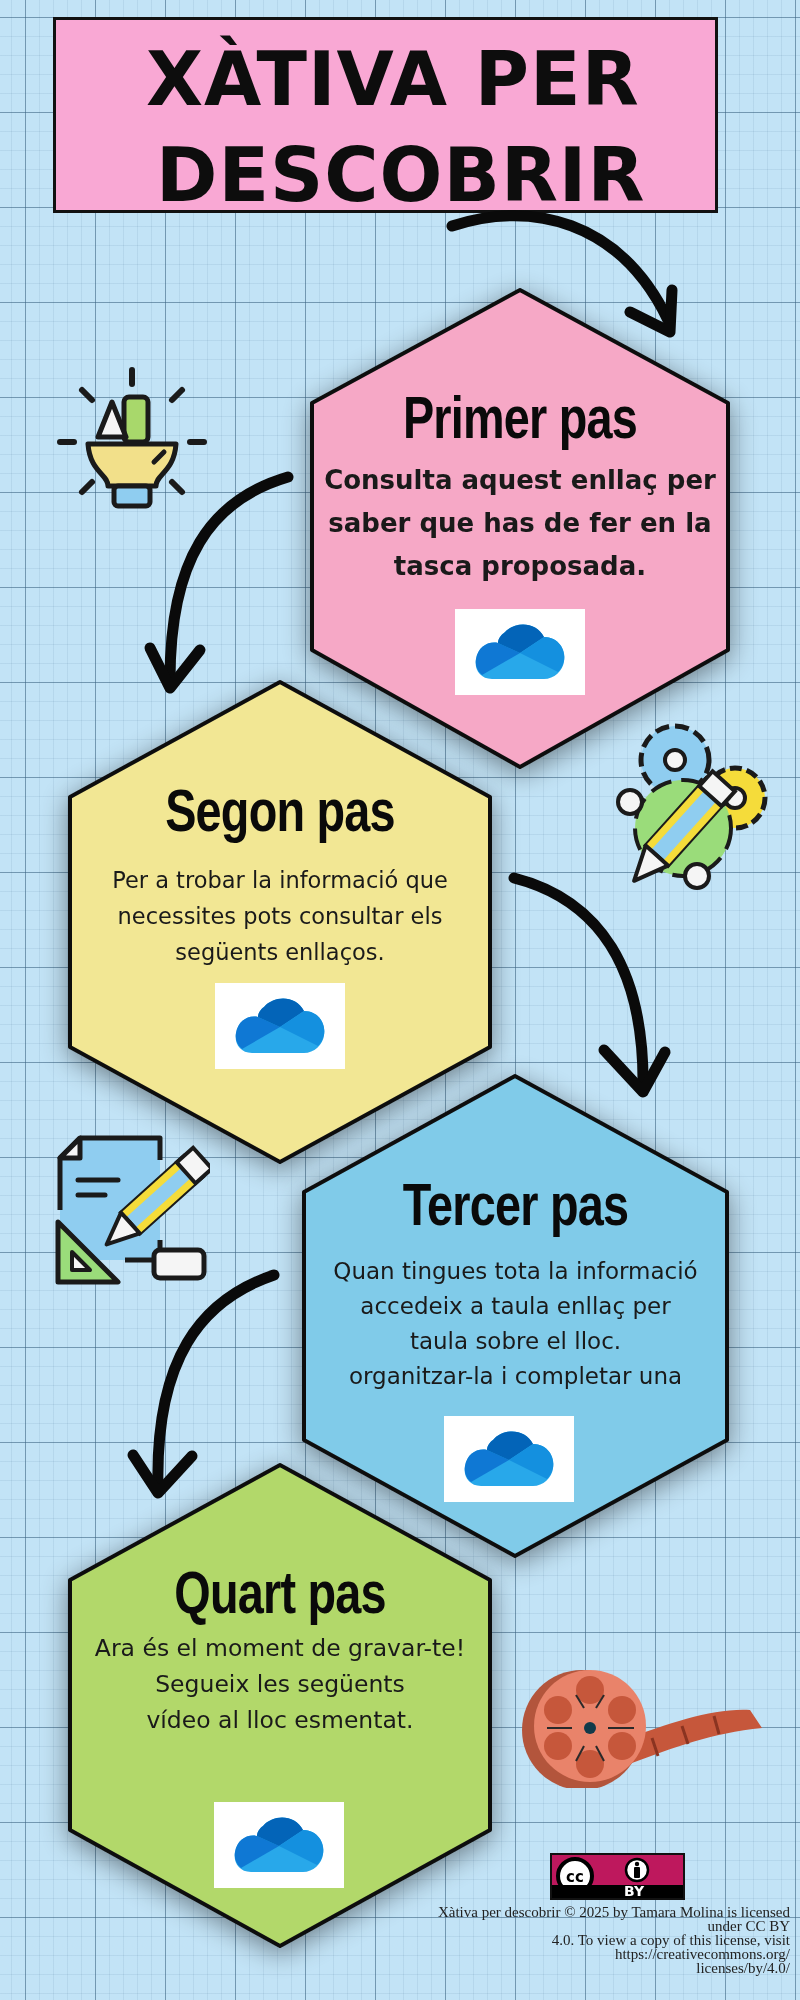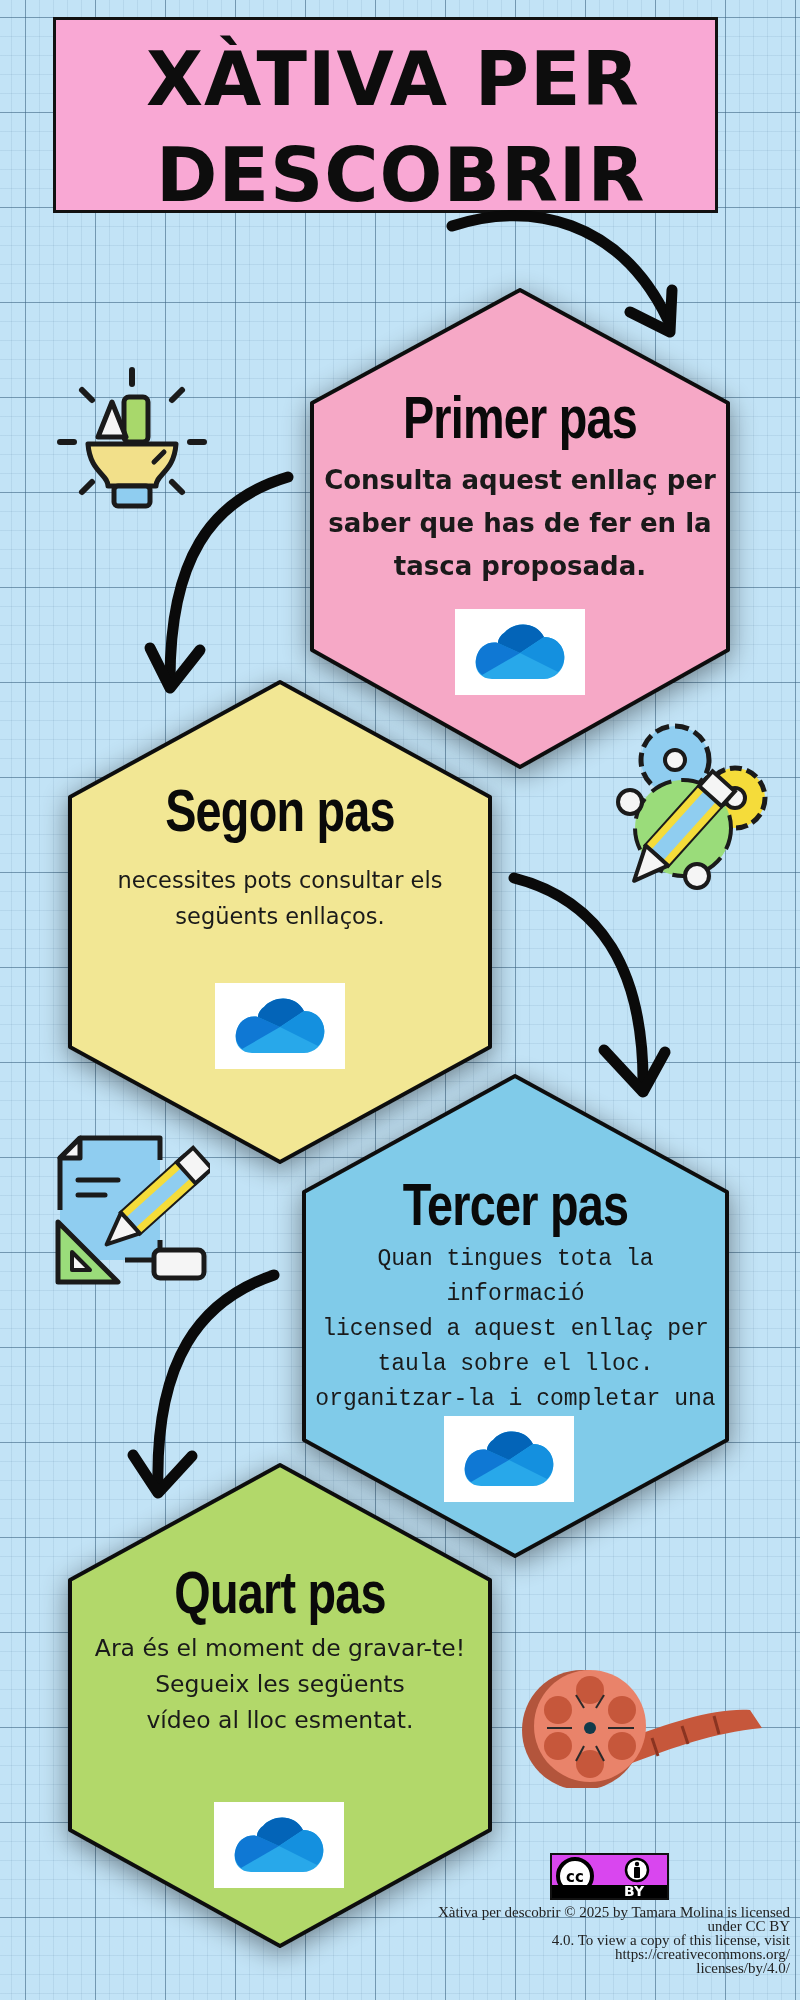--- a/index.html
+++ b/index.html
@@ -44,22 +44,22 @@
     position: absolute; background: #ffffff; width: 130px; height: 86px;
     display: flex; align-items: center; justify-content: center; cursor: pointer;
   }
   .deco { position: absolute; }
 
   .footer {
     left: 430px; top: 1905px; width: 360px; text-align: right;
     font-family: Liberation Serif, serif; font-size: 15px; line-height: 14px; color: #222;
   }
   .cc-badge {
-    left: 550px; top: 1853px; width: 119px; height: 47px;
-    background: #d946ef; border: 2px solid #111; box-sizing: border-box; overflow: hidden; text-align: center;
+    left: 550px; top: 1853px; width: 135px; height: 47px;
+    background: #be185d; border: 2px solid #111; box-sizing: border-box; overflow: hidden; text-align: center;
   }
   .cc-strip { position: absolute; left: 0; right: 0; bottom: 0; height: 13px; background: #000; }
   .cc-by { position: absolute; left: 72px; bottom: 0; color: #fff; font-size: 14px; font-weight: bold; font-family: "DejaVu Sans", sans-serif; line-height: 13px; }
 </style>
 </head>
 <body>
 
 <div class="abs title-box">
   <div class="title-line l1">XÀTIVA PER</div>
   <div class="title-line l2">DESCOBRIR</div>
@@ -113,38 +113,39 @@
     <path d="M30,10 C40,-2 62,-2 70,14 C84,14 92,26 90,38 C89,48 80,56 70,56 L18,56 C6,56 0,46 2,36 C4,24 14,18 24,20 C24,16 27,12 30,10 Z" fill="#28a8ea"></path>
     <path d="M24,20 C14,18 4,24 2,36 C1,42 3,48 8,52 L46,30 Z" fill="#0f78d4"></path>
     <path d="M30,10 C40,-2 62,-2 70,14 L46,30 L24,20 C24,16 27,12 30,10 Z" fill="#0364b8"></path>
     <path d="M70,14 C84,14 92,26 90,38 C89,42 87,46 84,49 L46,30 Z" fill="#1490df"></path>
   </svg>
 </div>
 
 <div class="hex-content" style="left:70px; top:778px; width:420px;">
   <span class="hex-title">Segon pas</span>
   <span class="hex-text" style="font-size:22.5px; line-height:36px; margin-top:18px;">
+    <span>Per a trobar la informació que</span>
     <span>necessites pots consultar els</span>
     <span>següents enllaços.</span>
   </span>
 </div>
 <div class="link-box" style="left:215px; top:983px;">
   <svg width="92" height="58" viewBox="0 0 92 58">
     <path d="M30,10 C40,-2 62,-2 70,14 C84,14 92,26 90,38 C89,48 80,56 70,56 L18,56 C6,56 0,46 2,36 C4,24 14,18 24,20 C24,16 27,12 30,10 Z" fill="#28a8ea"></path>
     <path d="M24,20 C14,18 4,24 2,36 C1,42 3,48 8,52 L46,30 Z" fill="#0f78d4"></path>
     <path d="M30,10 C40,-2 62,-2 70,14 L46,30 L24,20 C24,16 27,12 30,10 Z" fill="#0364b8"></path>
     <path d="M70,14 C84,14 92,26 90,38 C89,42 87,46 84,49 L46,30 Z" fill="#1490df"></path>
   </svg>
 </div>
 
 <div class="hex-content" style="left:304px; top:1172px; width:423px;">
   <span class="hex-title">Tercer pas</span>
-  <span class="hex-text" style="font-size:23px; line-height:35px; margin-top:4px;font-family:Liberation Mono, monospace;">
+  <span class="hex-text" style="font-size:23px; line-height:35px; margin-top:16px;">
     <span>Quan tingues tota la informació</span>
-    <span>licensed a aquest enllaç per</span>
+    <span>accedeix a taula enllaç per</span>
     <span>taula sobre el lloc.</span>
     <span>organitzar-la i completar una</span>
   </span>
 </div>
 <div class="link-box" style="left:444px; top:1416px;">
   <svg width="92" height="58" viewBox="0 0 92 58">
     <path d="M30,10 C40,-2 62,-2 70,14 C84,14 92,26 90,38 C89,48 80,56 70,56 L18,56 C6,56 0,46 2,36 C4,24 14,18 24,20 C24,16 27,12 30,10 Z" fill="#28a8ea"></path>
     <path d="M24,20 C14,18 4,24 2,36 C1,42 3,48 8,52 L46,30 Z" fill="#0f78d4"></path>
     <path d="M30,10 C40,-2 62,-2 70,14 L46,30 L24,20 C24,16 27,12 30,10 Z" fill="#0364b8"></path>
     <path d="M70,14 C84,14 92,26 90,38 C89,42 87,46 84,49 L46,30 Z" fill="#1490df"></path>

